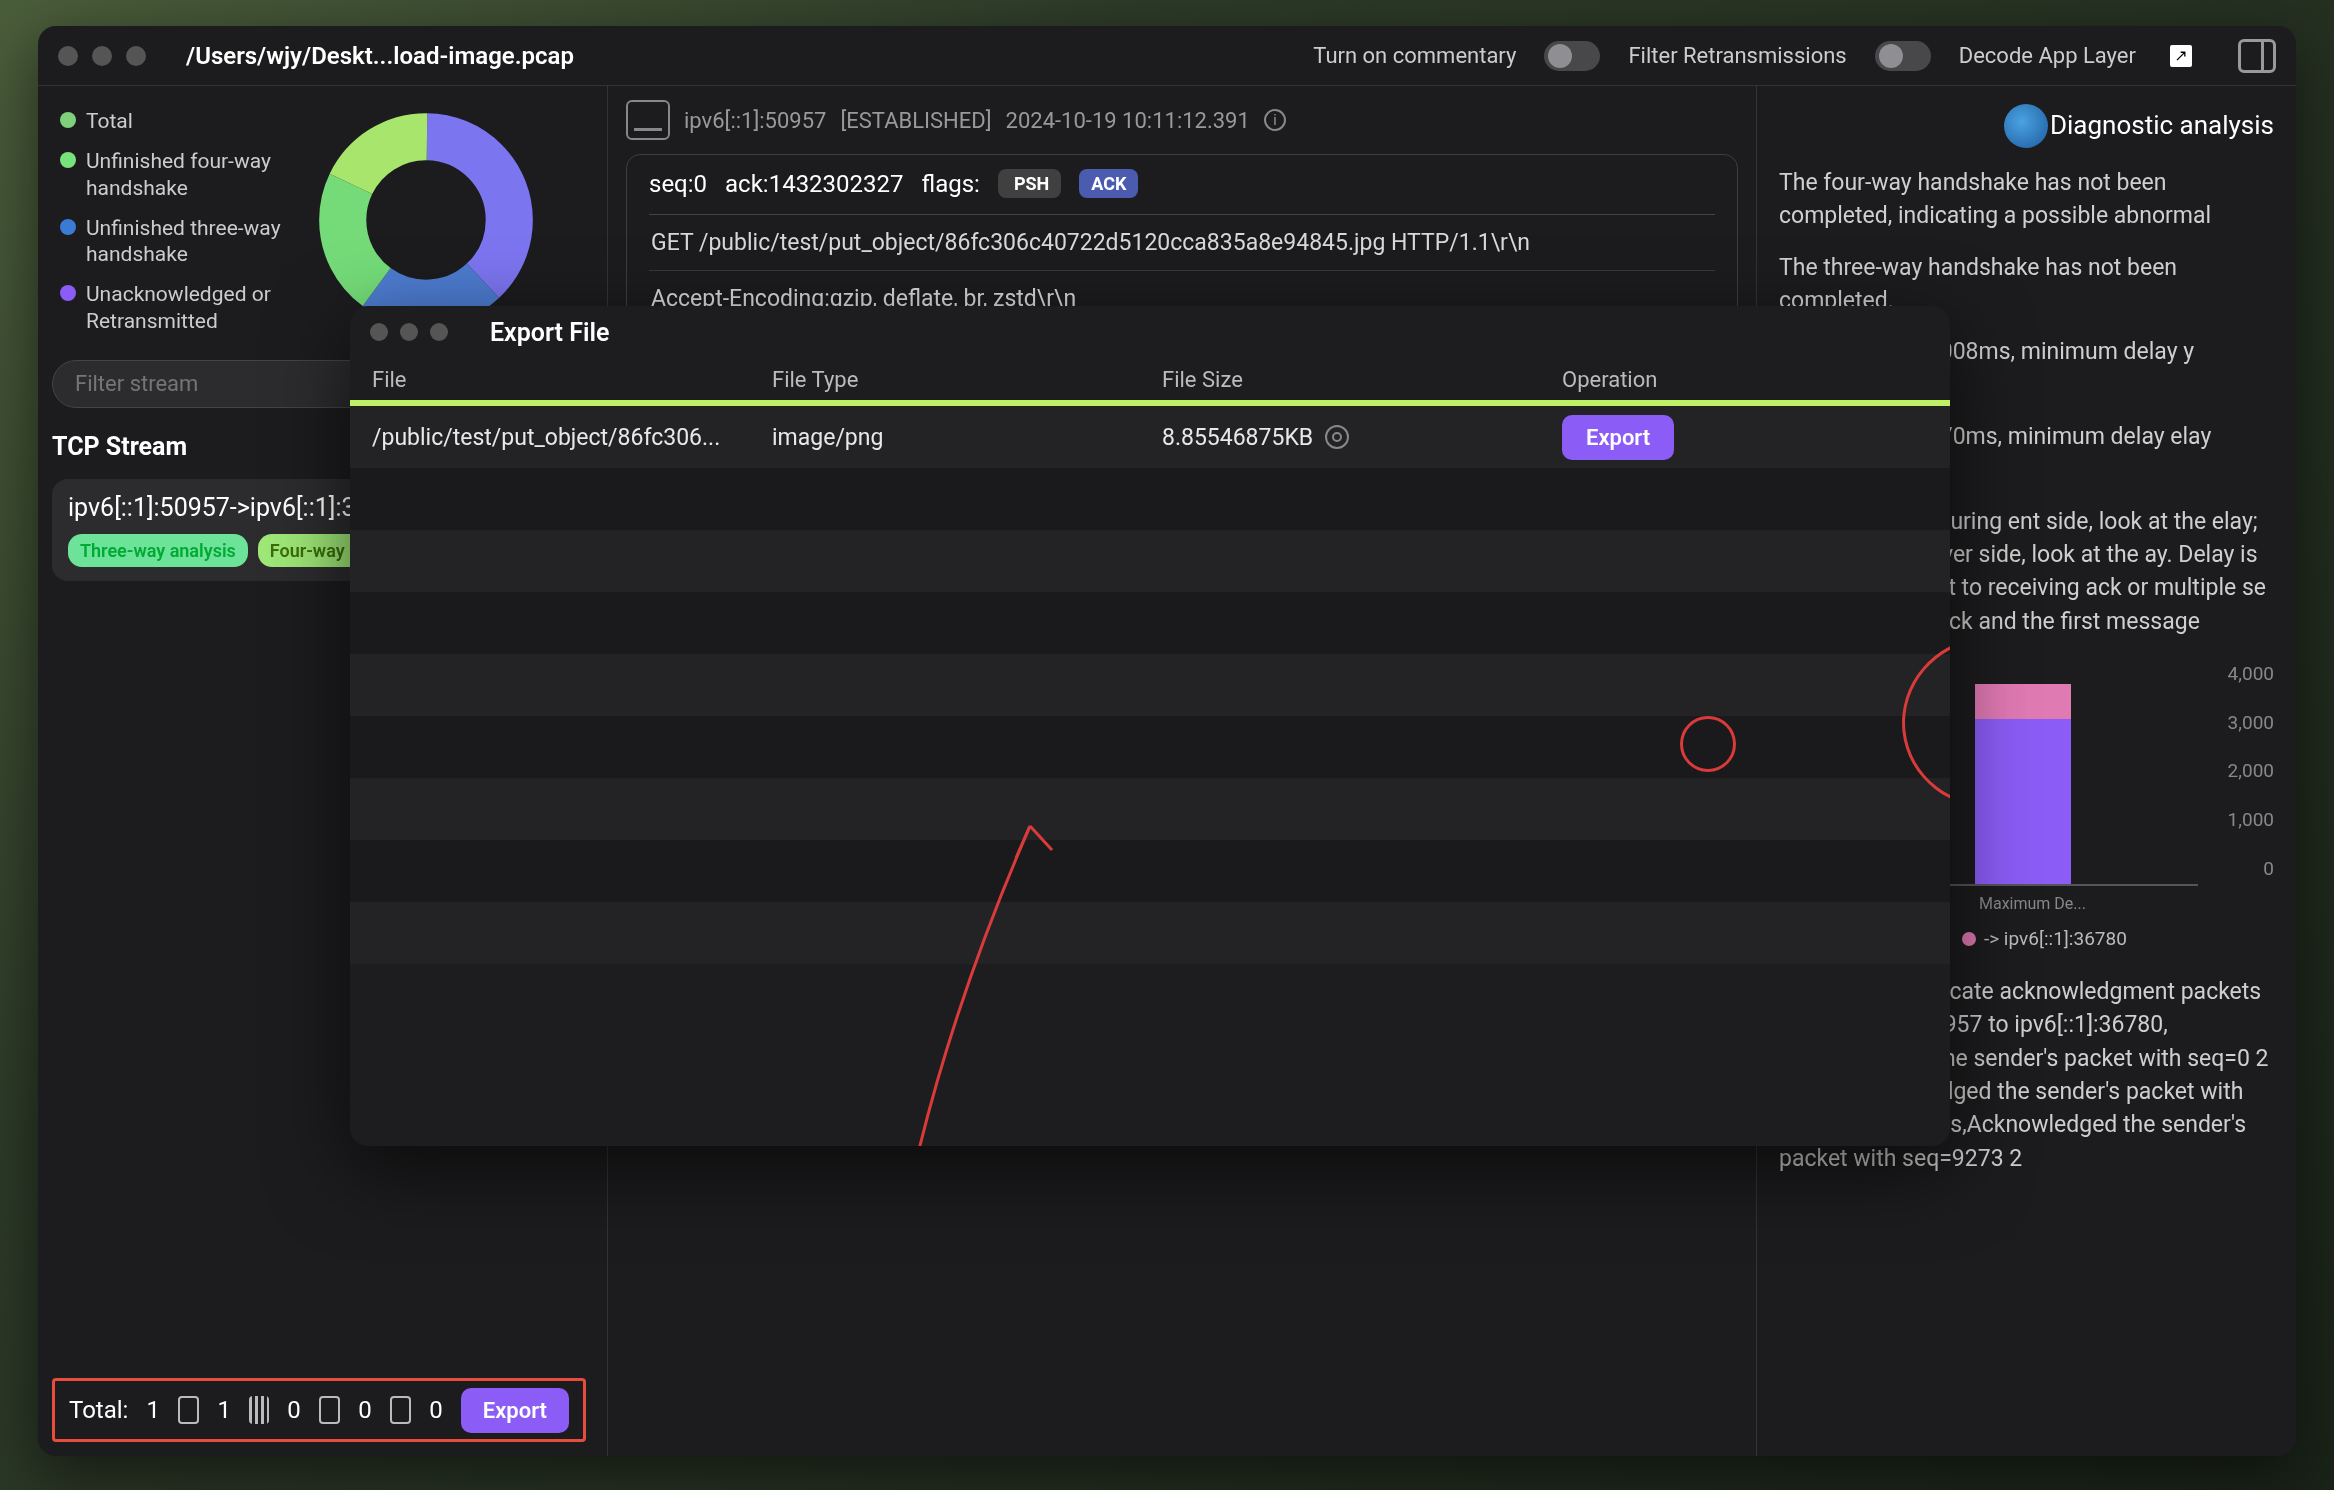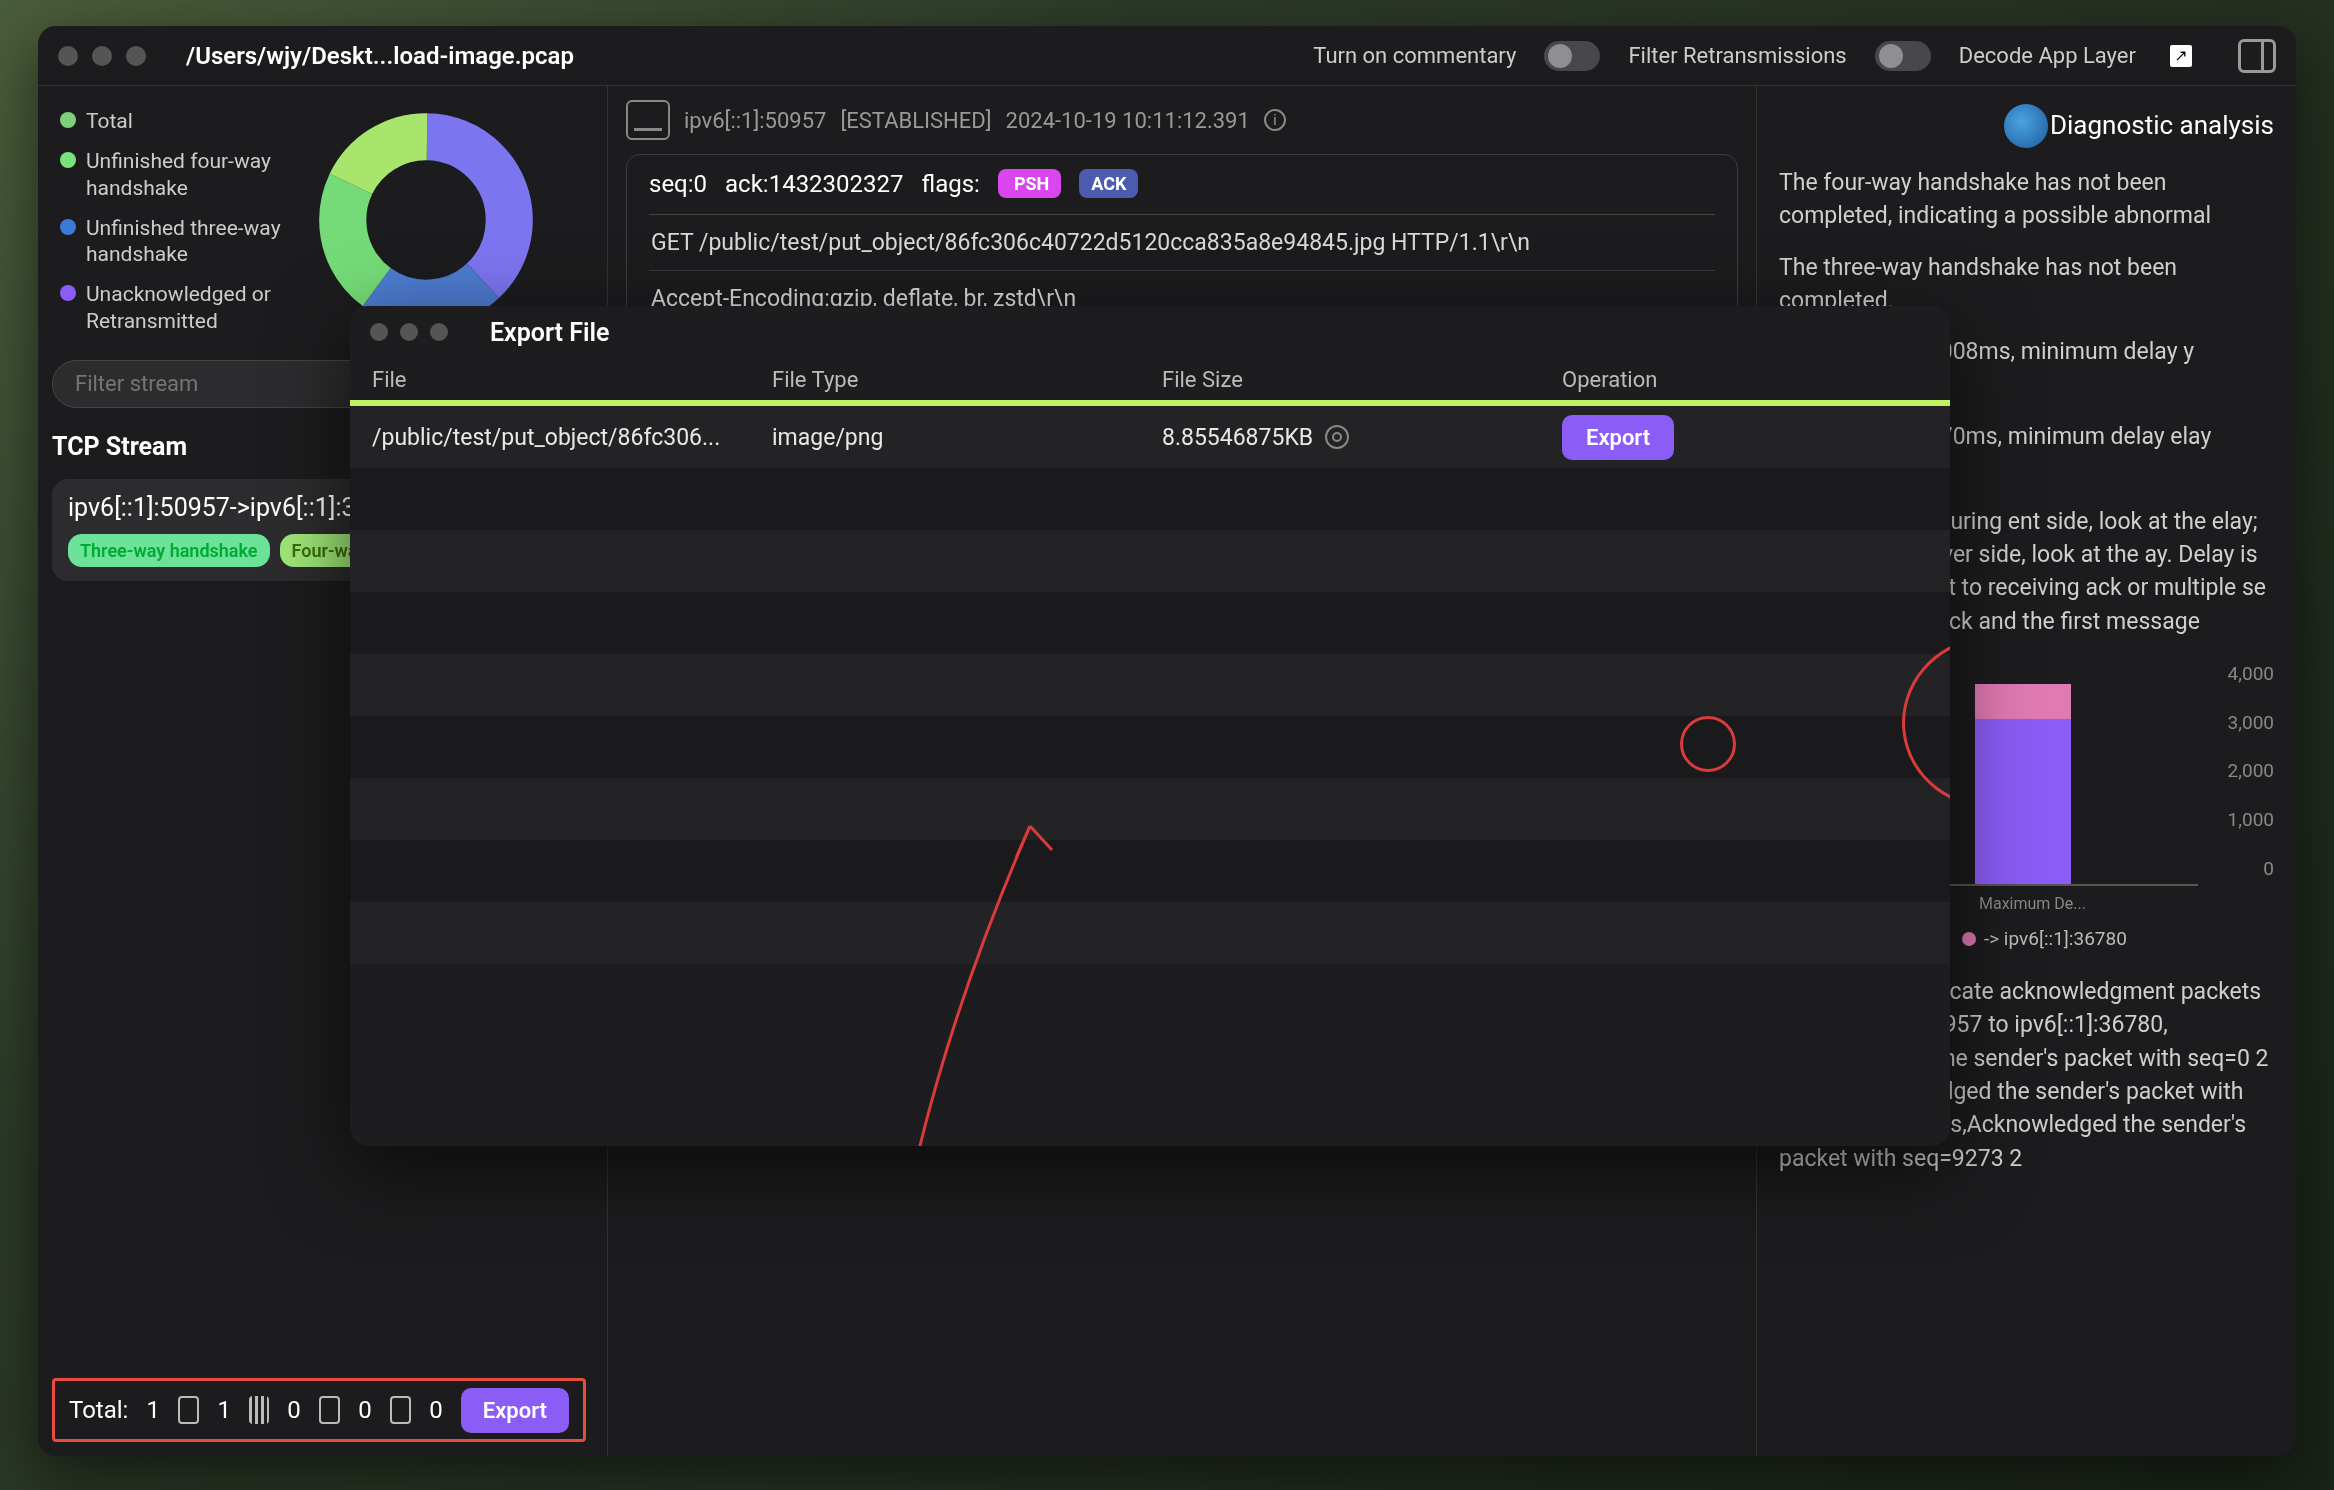--- a/index.html
+++ b/index.html
@@ -34,21 +34,21 @@
 .bb-ico.wav { border:none; background:repeating-linear-gradient(90deg,#bbb 0 3px,transparent 3px 6px); }
 .export-btn { margin-left:auto; background:#8b5cf6; color:#fff; padding:10px 22px; border-radius:10px; border:none; font-size:22px; font-weight:600; }
 .center { flex:1; padding:14px 18px; overflow:auto; color:#cfcfcf; }
 .session-head { display:flex; align-items:center; gap:14px; font-size:22px; color:#999; }
 .sess-ico { width:44px; height:40px; border:2px solid #888; border-radius:6px; position:relative; }
 .sess-ico::after{content:"";position:absolute;left:6px;right:6px;top:26px;height:3px;background:#888;}
 .row-info-ico { width:22px; height:22px; border:2px solid #888; border-radius:50%; display:inline-flex; align-items:center; justify-content:center; font-size:14px; }
 .packet { margin-top:14px; border:1px solid #3e3e40; border-radius:14px; padding:14px 22px; }
 .pk-top { display:flex; align-items:center; gap:18px; font-size:24px; color:#fff; border-bottom:1px solid #444; padding-bottom:16px; }
 .flag { padding:4px 12px; border-radius:8px; font-size:18px; font-weight:700; }
-.flag.psh { background:#d946ef; color:#fff;padding-left:16px; }
+.flag.psh { background:#404040; color:#fff;padding-left:16px; }
 .flag.ack { background:#4a5bb0; color:#fff; }
 .pk-line { padding:14px 2px; border-bottom:1px solid #3a3a3c; font-size:23px; color:#d8d8d8; word-break:break-all; }
 .pk-line:last-child { border-bottom:none; }
 .right { width:540px; border-left:1px solid #333; padding:18px 22px; overflow:auto; color:#cfcfcf; font-size:23px; line-height:1.45; }
 .diag-h { display:flex; align-items:center; gap:2px; font-size:26px; font-weight:400; color:#fff; margin-bottom:18px;justify-content:flex-end; }
 .diag-ico { width:44px; height:44px; border-radius:50%; background:radial-gradient(circle at 40% 40%,#4aa3e0,#1d5aa0); }
 .diag-p { margin-bottom:18px; }
 .mini-chart { margin-top:10px; height:230px; display:flex; gap:30px; }
 .bars { flex:1; display:flex; align-items:flex-end; gap:60px; padding-left:40px; border-bottom:2px solid #555; }
 .bar-stack { width:96px; display:flex; flex-direction:column-reverse; }
@@ -132,21 +132,21 @@
             <circle cx="21" cy="21" r="15.9" fill="none" stroke="#74db78" stroke-width="9" stroke-dasharray="22 78" stroke-dashoffset="-35"></circle>
             <circle cx="21" cy="21" r="15.9" fill="none" stroke="#a7e56d" stroke-width="9" stroke-dasharray="18 82" stroke-dashoffset="-57"></circle>
           </svg>
         </div>
       </div>
       <input class="filter-in" placeholder="Filter stream" style="">
       <div class="section-h">TCP Stream</div>
       <div class="stream-item">
         <div>ipv6[::1]:50957-&gt;ipv6[::1]:3</div>
         <div class="badges">
-          <span class="badge">Three-way handshake</span>
+          <span class="badge">Three-way analysis</span>
           <span class="badge g2">Four-way handshak</span>
         </div>
       </div>
       <div class="bottom-bar">
         <span>Total:</span>
         <span>1</span>
         <span class="bb-ico"></span>
         <span>1</span>
         <span class="bb-ico wav"></span>
         <span>0</span>

